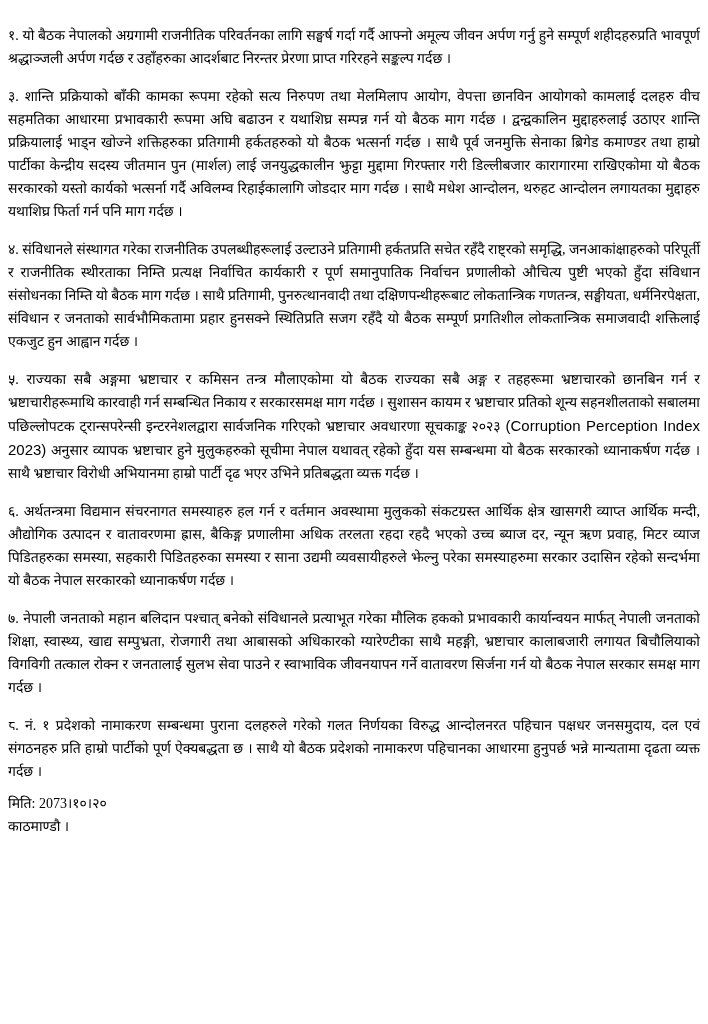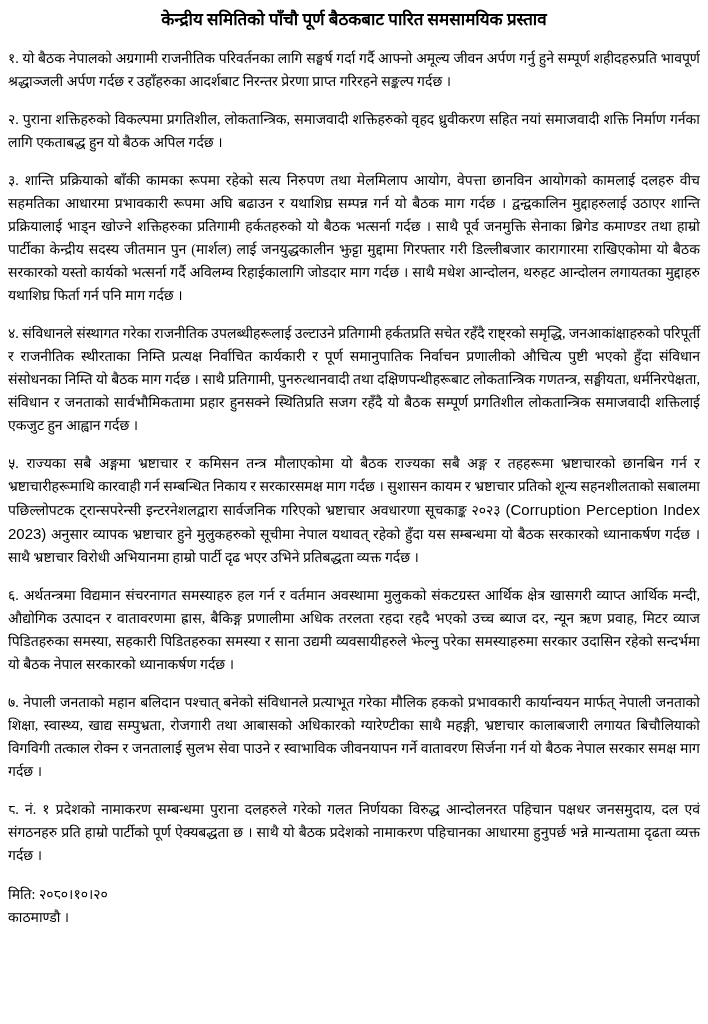--- a/index.html
+++ b/index.html
@@ -52,44 +52,41 @@
     margin: 0;
     text-align: left;
   }
 </style>
 </head>
 <body>
 
 <div class="page">
 
   <div class="doc-header">
-    <p class="doc-subtitle">केन्द्रीय समितिको पाँचौ पूर्ण बैठकबाट पारित समसामयिक प्रस्ताव</p>
   </div>
 
 
   <p class="para"><span>१.</span>
     <span>यो बैठक नेपालको अग्रगामी राजनीतिक परिवर्तनका लागि सङ्घर्ष गर्दा गर्दै आफ्नो अमूल्य जीवन अर्पण गर्नु हुने सम्पूर्ण शहीदहरुप्रति भावपूर्ण श्रद्धाञ्जली अर्पण गर्दछ र उहाँहरुका आदर्शबाट निरन्तर प्रेरणा प्राप्त गरिरहने सङ्कल्प गर्दछ ।</span></p>
 
-  <p class="para"><span>२.</span>
-    <span>पुराना शक्तिहरुको विकल्पमा प्रगतिशील, लोकतान्त्रिक, समाजवादी शक्तिहरुको वृहद ध्रुवीकरण सहित नयां समाजवादी शक्ति निर्माण गर्नका लागि एकताबद्ध हुन यो बैठक अपिल गर्दछ ।</span></p>
 
   <p class="para"><span>३.</span>
     <span>शान्ति प्रक्रियाको बाँकी कामका रूपमा रहेको सत्य निरुपण तथा मेलमिलाप आयोग, वेपत्ता छानविन आयोगको कामलाई दलहरु वीच सहमतिका आधारमा प्रभावकारी रूपमा अघि बढाउन र यथाशिघ्र सम्पन्न गर्न यो बैठक माग गर्दछ । द्वन्द्वकालिन मुद्दाहरुलाई उठाएर शान्ति प्रक्रियालाई भाड्न खोज्ने शक्तिहरुका प्रतिगामी हर्कतहरुको यो बैठक भत्सर्ना गर्दछ । साथै पूर्व जनमुक्ति सेनाका ब्रिगेड कमाण्डर तथा हाम्रो पार्टीका केन्द्रीय सदस्य जीतमान पुन (मार्शल) लाई जनयुद्धकालीन झुट्टा मुद्दामा गिरफ्तार गरी डिल्लीबजार कारागारमा राखिएकोमा यो बैठक सरकारको यस्तो कार्यको भत्सर्ना गर्दै अविलम्व रिहाईकालागि जोडदार माग गर्दछ । साथै मधेश आन्दोलन, थरुहट आन्दोलन लगायतका मुद्दाहरु यथाशिघ्र फिर्ता गर्न पनि माग गर्दछ ।</span></p>
 
   <p class="para"><span>४.</span>
     <span>संविधानले संस्थागत गरेका राजनीतिक उपलब्धीहरूलाई उल्टाउने प्रतिगामी हर्कतप्रति सचेत रहँदै राष्ट्रको समृद्धि, जनआकांक्षाहरुको परिपूर्ती र राजनीतिक स्थीरताका निम्ति प्रत्यक्ष निर्वाचित कार्यकारी र पूर्ण समानुपातिक निर्वाचन प्रणालीको औचित्य पुष्टी भएको हुँदा संविधान संसोधनका निम्ति यो बैठक माग गर्दछ । साथै प्रतिगामी, पुनरुत्थानवादी तथा दक्षिणपन्थीहरूबाट लोकतान्त्रिक गणतन्त्र, सङ्घीयता, धर्मनिरपेक्षता, संविधान र जनताको सार्वभौमिकतामा प्रहार हुनसक्ने स्थितिप्रति सजग रहँदै यो बैठक सम्पूर्ण प्रगतिशील लोकतान्त्रिक समाजवादी शक्तिलाई एकजुट हुन आह्वान गर्दछ ।</span></p>
 
   <p class="para"><span>५.</span>
     <span>राज्यका सबै अङ्गमा भ्रष्टाचार र कमिसन तन्त्र मौलाएकोमा यो बैठक राज्यका सबै अङ्ग र तहहरूमा भ्रष्टाचारको छानबिन गर्न र भ्रष्टाचारीहरूमाथि कारवाही गर्न सम्बन्धित निकाय र सरकारसमक्ष माग गर्दछ । सुशासन कायम र भ्रष्टाचार प्रतिको शून्य सहनशीलताको सबालमा पछिल्लोपटक ट्रान्सपरेन्सी इन्टरनेशलद्वारा सार्वजनिक गरिएको भ्रष्टाचार अवधारणा सूचकाङ्क २०२३ </span><span class="latin-inline">(Corruption Perception Index 2023)</span><span> अनुसार व्यापक भ्रष्टाचार हुने मुलुकहरुको सूचीमा नेपाल यथावत् रहेको हुँदा यस सम्बन्धमा यो बैठक सरकारको ध्यानाकर्षण गर्दछ । साथै भ्रष्टाचार विरोधी अभियानमा हाम्रो पार्टी दृढ भएर उभिने प्रतिबद्धता व्यक्त गर्दछ ।</span></p>
 
   <p class="para"><span>६.</span>
     <span>अर्थतन्त्रमा विद्यमान संचरनागत समस्याहरु हल गर्न र वर्तमान अवस्थामा मुलुकको संकटग्रस्त आर्थिक क्षेत्र खासगरी व्याप्त आर्थिक मन्दी, औद्योगिक उत्पादन र वातावरणमा ह्रास, बैकिङ्ग प्रणालीमा अधिक तरलता रहदा रहदै भएको उच्च ब्याज दर, न्यून ऋण प्रवाह, मिटर व्याज पिडितहरुका समस्या, सहकारी पिडितहरुका समस्या र साना उद्यमी व्यवसायीहरुले झेल्नु परेका समस्याहरुमा सरकार उदासिन रहेको सन्दर्भमा यो बैठक नेपाल सरकारको ध्यानाकर्षण गर्दछ ।</span></p>
 
   <p class="para"><span>७.</span>
     <span>नेपाली जनताको महान बलिदान पश्चात् बनेको संविधानले प्रत्याभूत गरेका मौलिक हकको प्रभावकारी कार्यान्वयन मार्फत् नेपाली जनताको शिक्षा, स्वास्थ्य, खाद्य सम्पुभ्रता, रोजगारी तथा आबासको अधिकारको ग्यारेण्टीका साथै महङ्गी, भ्रष्टाचार कालाबजारी लगायत बिचौलियाको विगविगी तत्काल रोक्न र जनतालाई सुलभ सेवा पाउने र स्वाभाविक जीवनयापन गर्ने वातावरण सिर्जना गर्न यो बैठक नेपाल सरकार समक्ष माग गर्दछ ।</span></p>
 
-  <p class="para" style="margin-bottom:16px;"><span>८.</span>
+  <p class="para" style="margin-bottom:9px;"><span>८.</span>
     <span>नं. १ प्रदेशको नामाकरण सम्बन्धमा पुराना दलहरुले गरेको गलत निर्णयका विरुद्ध आन्दोलनरत पहिचान पक्षधर जनसमुदाय, दल एवं संगठनहरु प्रति हाम्रो पार्टीको पूर्ण ऐक्यबद्धता छ । साथै यो बैठक प्रदेशको नामाकरण पहिचानका आधारमा हुनुपर्छ भन्ने मान्यतामा दृढता व्यक्त गर्दछ ।</span></p>
 
-  <p class="footer-line">मिति: २०८०।१०।२०</p>
+  <p class="footer-line">मिति: 2073।१०।२०</p>
   <p class="footer-line">काठमाण्डौ ।</p>
 
 </div>
 
 </body></html>

